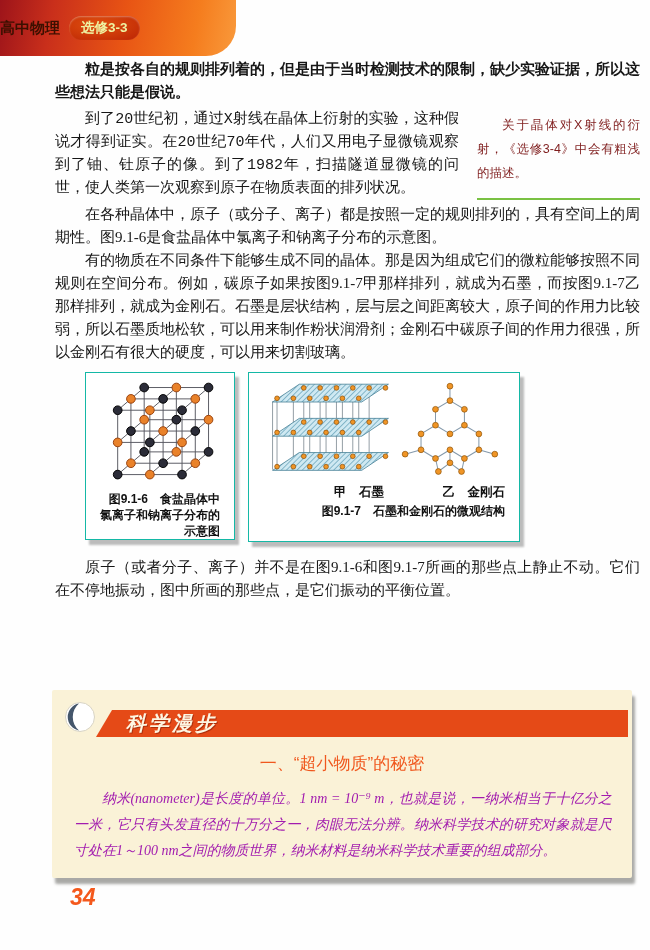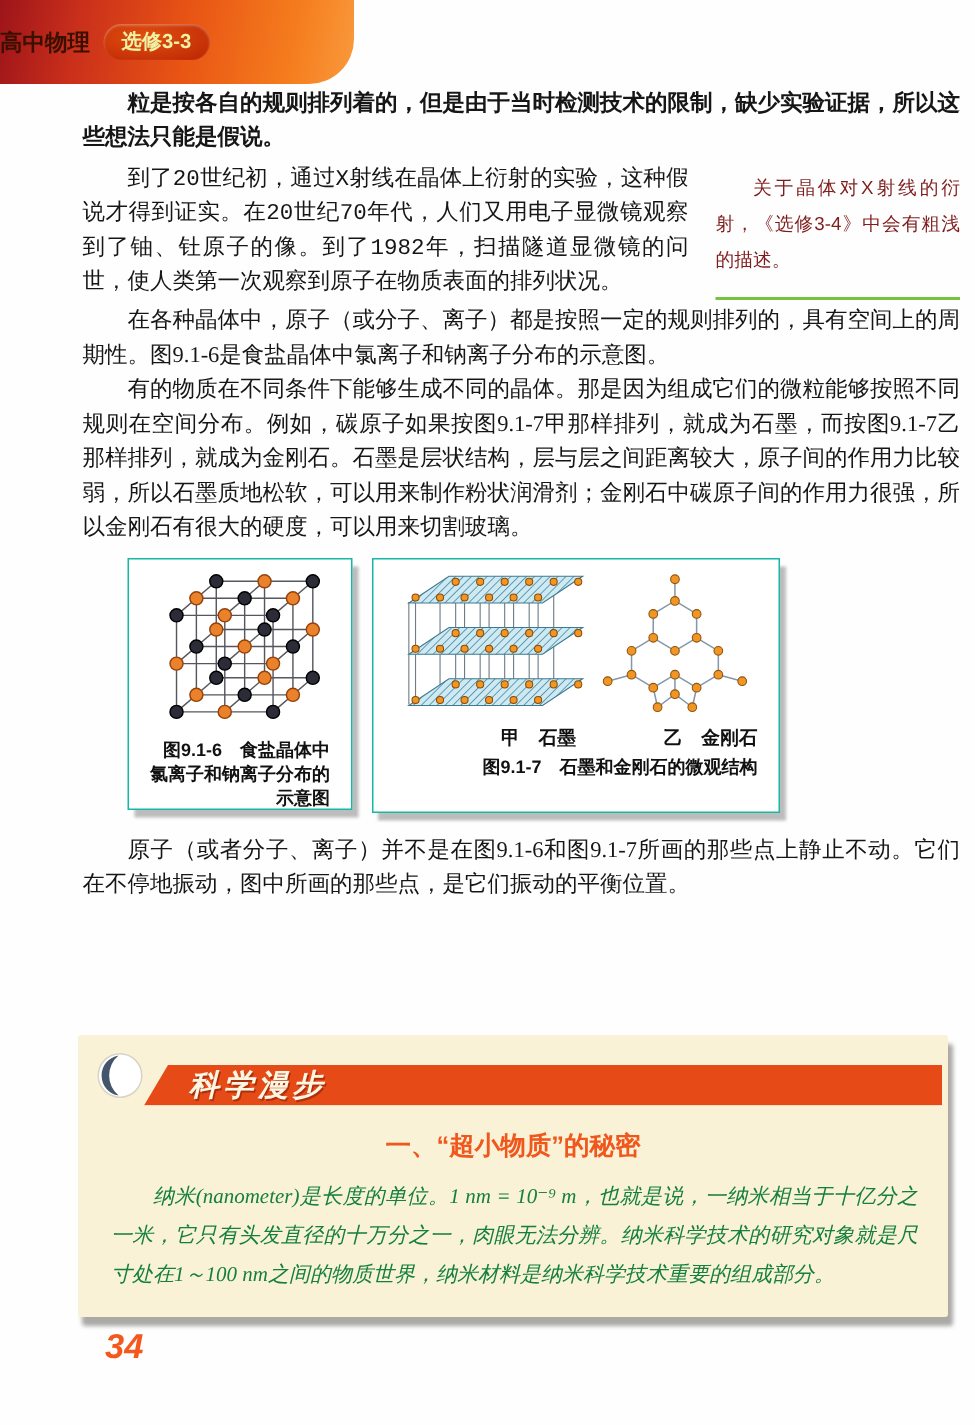--- a/index.html
+++ b/index.html
@@ -42,23 +42,23 @@
 
   
   #science-box{position:absolute;left:52px;top:690px;width:580px;height:188px;
     background:#faf2d7;border-radius:2px;box-shadow:3px 6px 3px #a9a9a6;box-sizing:border-box;}
   #sw-banner{position:absolute;left:44px;top:20px;right:4px;height:27px;background:#e54a17;
     clip-path:polygon(16px 0,100% 0,100% 100%,0 100%);display:flex;align-items:center;}
   #sw-banner .sw-title{font-family:"Liberation Sans",sans-serif;font-style:italic;font-weight:bold;
     font-size:20px;color:#fdf6e2;padding-left:30px;letter-spacing:3px;text-shadow:1px 1px 0 rgba(120,20,0,.5);}
   #sw-moon{position:absolute;left:12px;top:11px;width:32px;height:32px;}
   #sw-heading{position:absolute;left:0;right:0;top:62px;text-align:center;
-    font-family:"Liberation Sans",sans-serif;font-weight:bold;font-size:17px;color:#f0571d;}
+    font-family:"Liberation Sans",sans-serif;font-weight:normal;font-size:17px;color:#f0571d;}
   #sw-body{position:absolute;left:22px;right:20px;top:96px;font-style:italic;
-    font-size:14px;line-height:26px;text-align:justify;text-indent:2em;color:#15803d;}
+    font-size:14px;line-height:26px;text-align:justify;text-indent:2em;color:#a21caf;}
 
   
   #page-num{position:absolute;left:70px;top:884px;font-family:"Liberation Sans",sans-serif;
     font-style:italic;font-weight:bold;font-size:23px;color:#f4581c;}
 </style>
 </head>
 <body>
 
 <div id="page">
 

